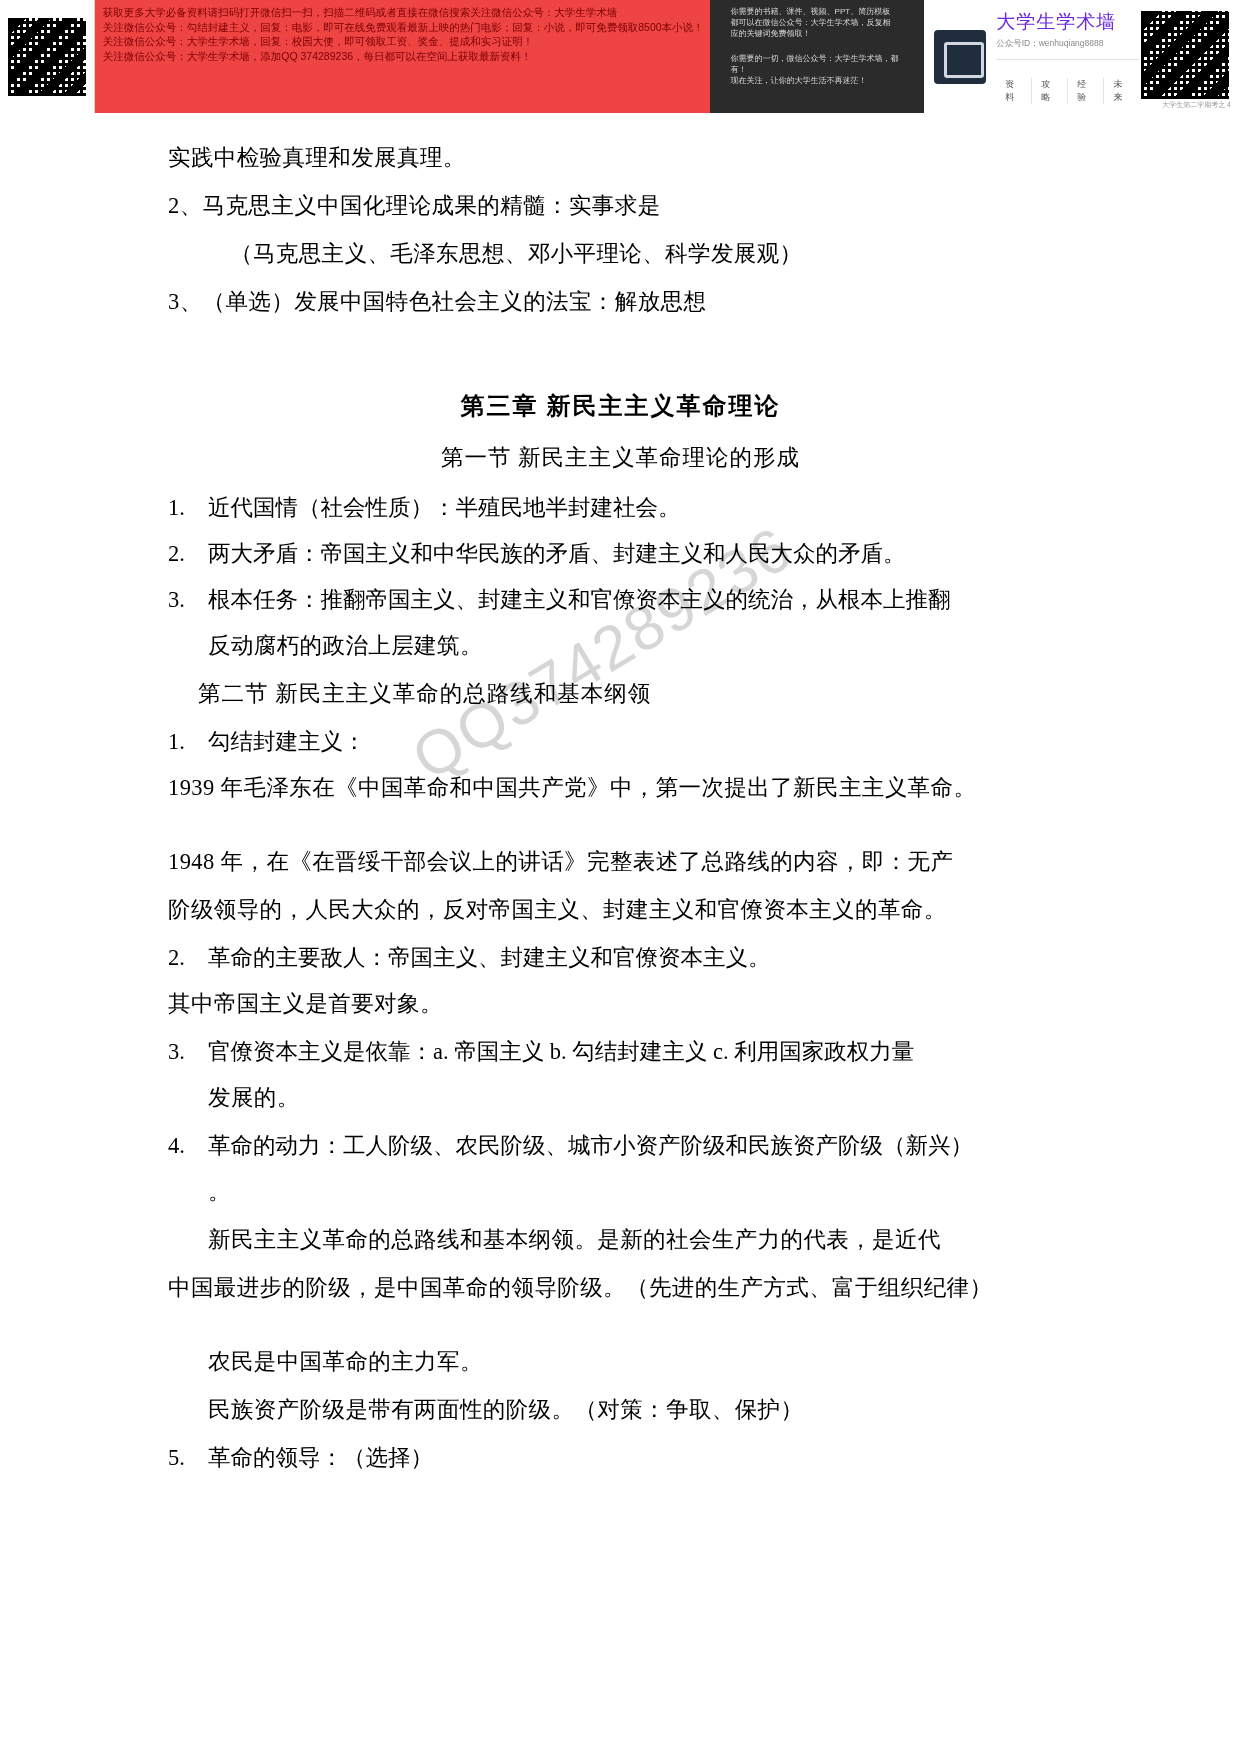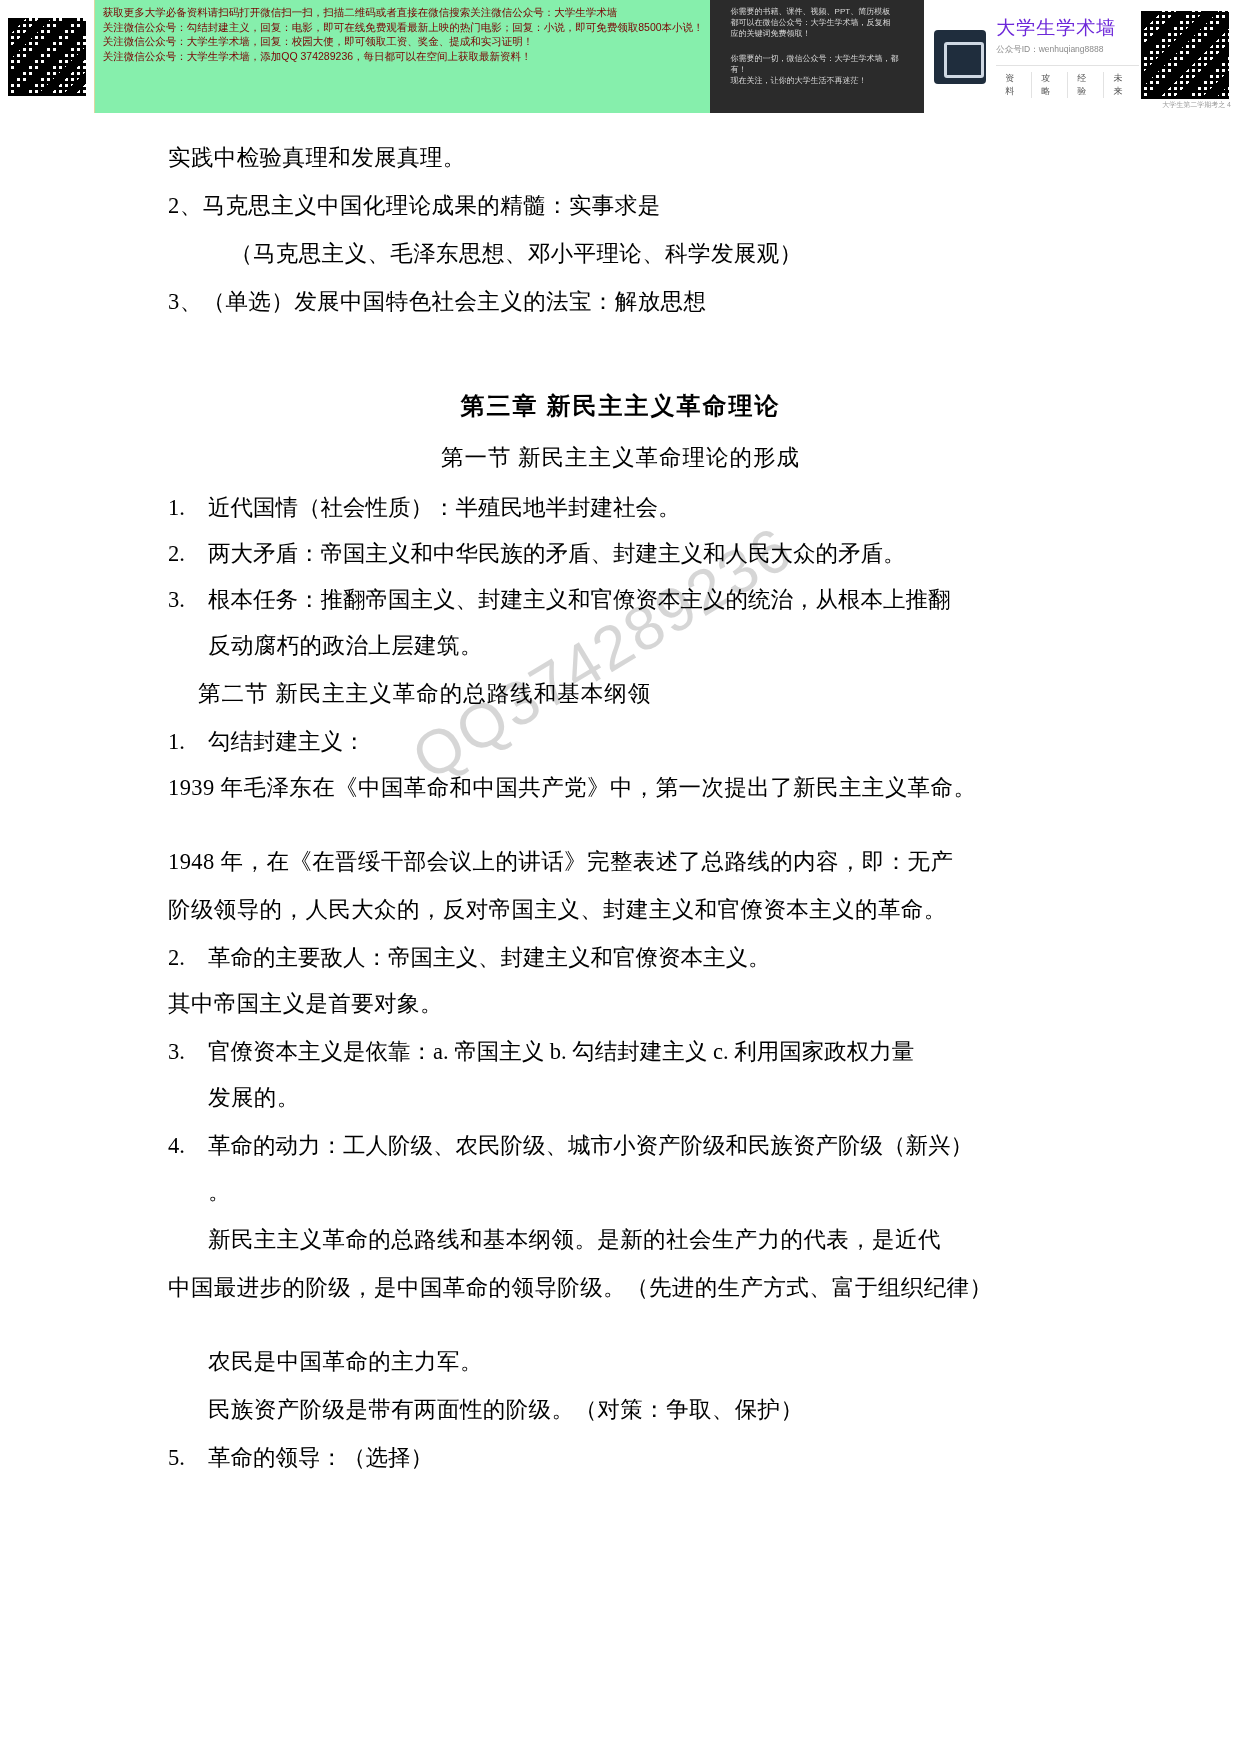--- a/index.html
+++ b/index.html
@@ -41,21 +41,21 @@
     background-blend-mode: multiply;
     border: 2px solid #fff;
   }
   .qr-inner {
     width: 100%; height: 100%;
     background:
       linear-gradient(135deg, #000 12%, transparent 12% 20%, #000 20% 28%, transparent 28% 36%, #000 36% 44%, transparent 44% 52%, #000 52% 60%, transparent 60% 68%, #000 68% 76%, transparent 76% 84%, #000 84% 92%, transparent 92%);
   }
   .banner-text-yellow {
     flex: 0 0 600px;
-    background: #86efac;
+    background: #ef4444;
     padding: 5px 6px 4px 8px;
     font-family: "Liberation Sans", "DejaVu Sans", sans-serif;
     font-size: 10.5px;
     line-height: 14.5px;
     color: #7a0000;
     border-left: 1px solid #ddd6a0;
   }
   .banner-text-yellow div { white-space: nowrap; }
   .banner-text-dark {
     flex: 0 0 172px;
@@ -102,21 +102,21 @@
     margin-top: 3px;
   }
   .card-menu {
     margin-top: 9px;
     font-family: "Liberation Sans", "DejaVu Sans", sans-serif;
     font-size: 9px;
     color: #555;
     display: flex;
     gap: 0;
     border-top: 1px solid #e2e2e2;
-    padding-top: 6px;
+    padding-top: 18px;
   }
   .card-menu span {
     padding: 0 9px;
     border-right: 1px solid #e2e2e2;
   }
   .card-menu span:last-child { border-right: none; }
   .banner-qr-right {
     width: 96px;
     height: 92px;
     align-self: flex-start;

